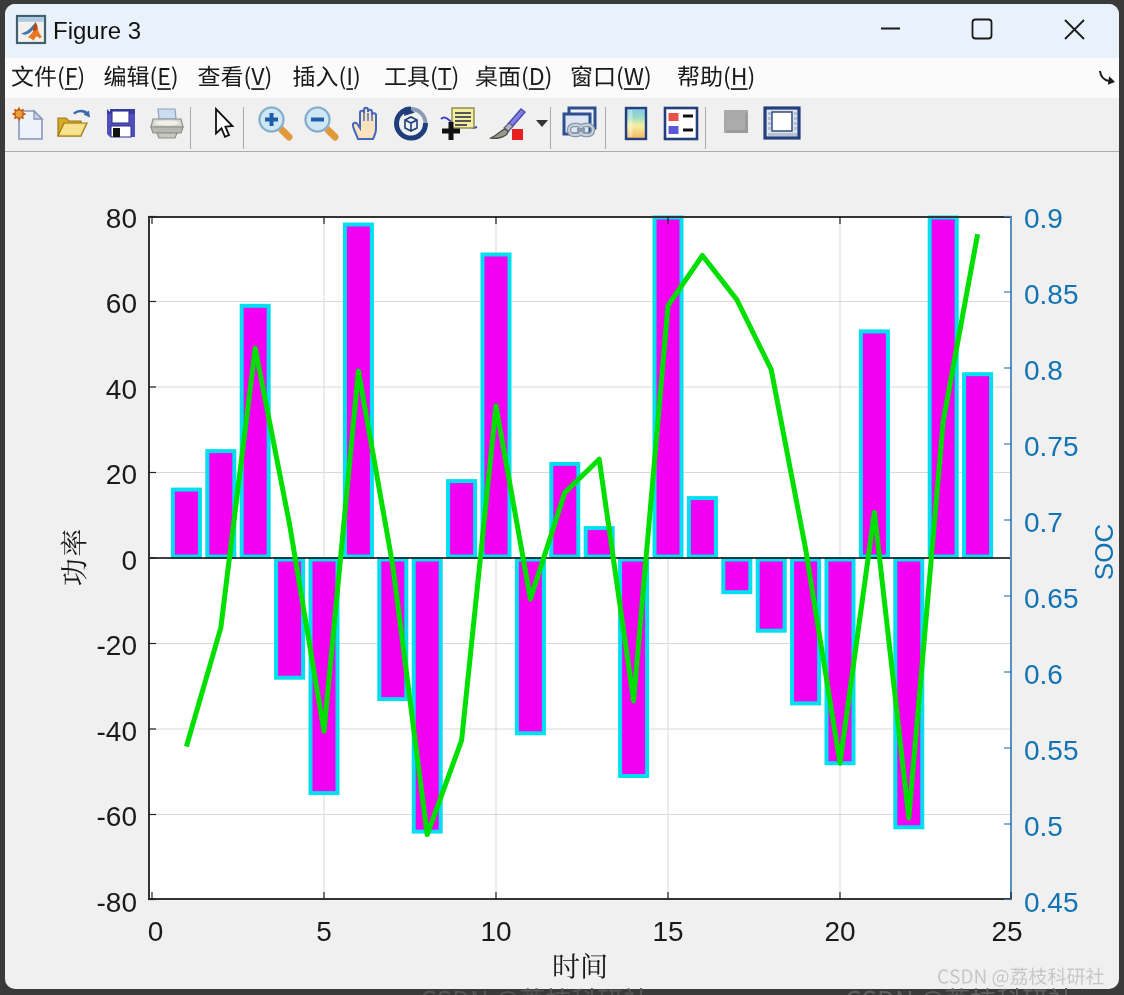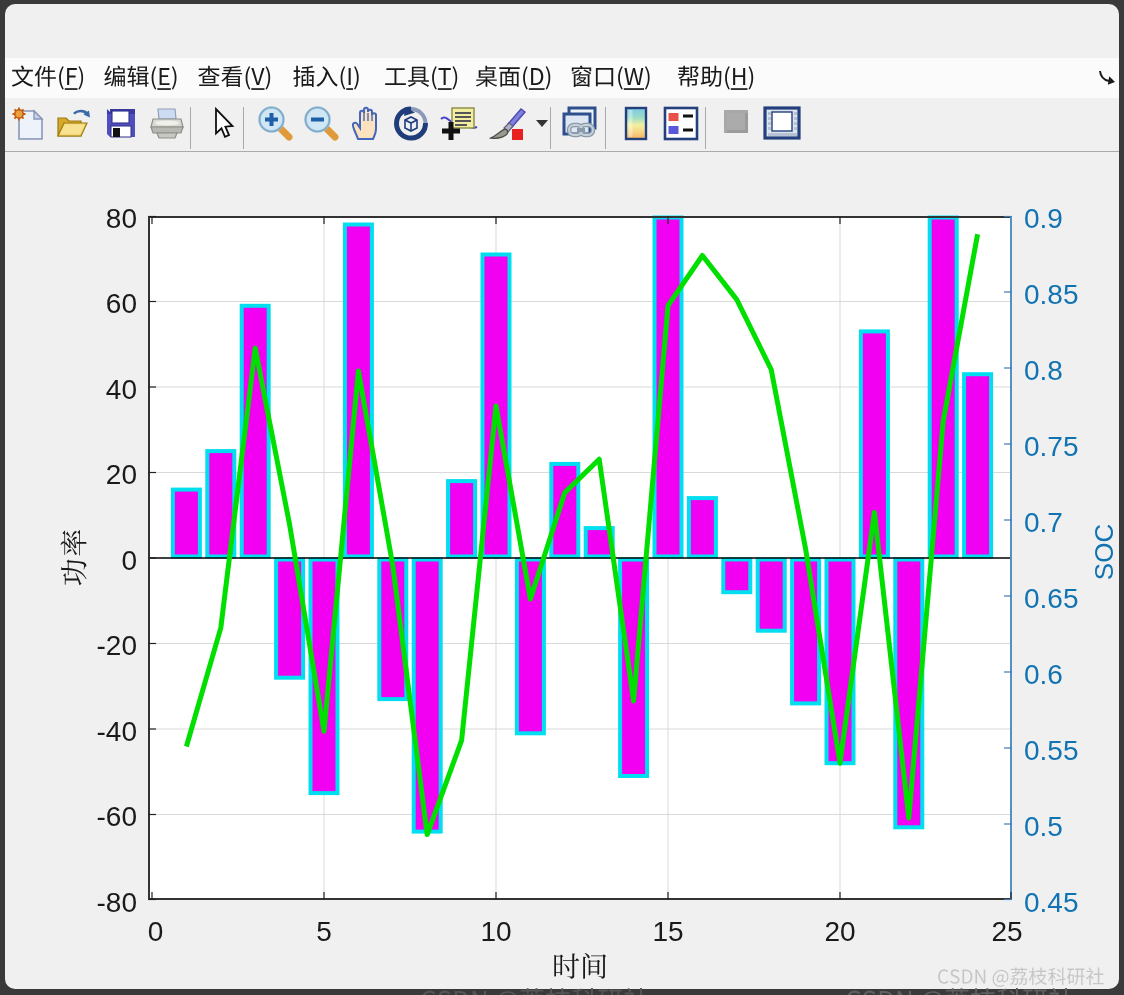--- a/index.html
+++ b/index.html
@@ -13,20 +13,40 @@
   border-bottom:1px solid #e2e2e2;}
 #toolbar{position:absolute;left:0;top:94px;width:100%;height:53px;background:#f0f0f0;
   border-bottom:1px solid #ababab;}
 .sep{position:absolute;top:9px;width:1px;height:42px;background:#a9a9a9;}
 #chart{position:absolute;left:0;top:0;}
 .ticon{position:absolute;top:0px;}
 </style>
 </head>
 <body>
 <div id="win">
+  <div id="titlebar">
+    <svg width="1114" height="54" style="position:absolute;left:0;top:0">
+
+      <g transform="translate(11,11)">
+        <rect x="1" y="1" width="28" height="27" fill="#f2f1ee" stroke="#41606f" stroke-width="2.2"></rect>
+        <rect x="2.2" y="2.2" width="25.6" height="4.6" fill="#aac9e2"></rect>
+        <path d="M5,18.5 C9,17.5 12.5,15.5 15,12.5 C16.6,10.5 18.3,8.6 19.3,8 L21.5,10.8 C19,12.3 17,14.8 15,16.8 C12.5,19.3 8,20.8 5,18.5 Z" fill="#4077ad"></path>
+        <path d="M19.5,7 C21,9.5 21.8,12 22,14 C22.5,17.5 24.5,20.5 26,22 L23.5,23.5 C22,21.8 21.3,21.3 20.3,21.8 C19,22.5 18.2,24.2 17.8,25.8 C16,24 13.5,22.6 11.8,22.3 C14,20.6 16.6,17.6 17.5,15 C18.2,13 19,9 19.5,7 Z" fill="#e87722"></path>
+        <path d="M19.5,7 C20.5,8.8 21.2,11 21.5,13 L18.8,16.5 L16.5,14.8 C17.3,13.2 18.1,11 18.4,9.7 C18.7,8.4 19.1,7.4 19.5,7 Z" fill="#b84a10"></path>
+      </g>
+
+      <g stroke="#1a1a1a" stroke-width="1.8" fill="none">
+        <line x1="876" y1="24.5" x2="895" y2="24.5"></line>
+        <rect x="967.5" y="15.5" width="19" height="19" rx="3"></rect>
+        <line x1="1060" y1="16" x2="1079" y2="35"></line>
+        <line x1="1079" y1="16" x2="1060" y2="35"></line>
+      </g>
+    </svg>
+    <span id="title">Figure 3</span>
+  </div>
   <div id="menubar">
     <svg width="1114" height="40" style="position:absolute;left:0;top:0" viewBox="0 0 1114 40" shape-rendering="geometricPrecision">
         <g transform="translate(0,-54)">
           <path d="M22.7 66.5 24.4 67.0Q23.0 71.2 20.7 74.2Q18.4 77.3 15.3 79.4Q12.1 81.4 7.9 82.8Q7.8 82.6 7.6 82.3Q7.4 82.0 7.2 81.7Q7.0 81.4 6.8 81.2Q10.9 80.0 14.0 78.1Q17.1 76.1 19.2 73.3Q21.4 70.4 22.7 66.5ZM12.2 66.6Q13.5 70.2 15.7 73.1Q18.0 76.0 21.1 78.0Q24.2 80.1 28.2 81.1Q28.1 81.3 27.8 81.6Q27.6 81.9 27.4 82.1Q27.2 82.4 27.1 82.7Q22.9 81.5 19.8 79.4Q16.6 77.2 14.4 74.1Q12.1 71.0 10.6 67.1ZM7.2 65.7H27.9V67.4H7.2ZM15.7 62.1 17.5 61.5Q18.1 62.3 18.6 63.3Q19.1 64.3 19.3 65.1L17.4 65.7Q17.2 65.0 16.7 63.9Q16.2 62.9 15.7 62.1Z M42.9 62.0H44.6V82.8H42.9ZM38.9 62.8 40.6 63.2Q40.3 64.8 39.8 66.3Q39.4 67.9 38.8 69.2Q38.2 70.5 37.6 71.6Q37.4 71.5 37.2 71.3Q36.9 71.1 36.6 71.0Q36.3 70.8 36.1 70.7Q36.8 69.8 37.3 68.5Q37.9 67.2 38.3 65.8Q38.7 64.3 38.9 62.8ZM39.2 66.4H49.9V68.1H38.7ZM36.3 73.2H50.9V74.8H36.3ZM35.2 61.8 36.8 62.3Q36.1 64.2 35.1 66.1Q34.2 68.0 33.0 69.7Q31.9 71.3 30.7 72.6Q30.6 72.4 30.5 72.1Q30.3 71.8 30.1 71.5Q29.9 71.1 29.7 70.9Q30.8 69.8 31.8 68.3Q32.8 66.9 33.7 65.2Q34.5 63.5 35.2 61.8ZM32.8 67.7 34.5 66.1 34.5 66.1V82.8H32.8Z M57.5 85.5Q55.9 82.9 55.0 80.1Q54.1 77.2 54.1 73.9Q54.1 70.5 55.0 67.6Q55.9 64.8 57.5 62.2L58.8 62.8Q57.3 65.2 56.6 68.1Q55.9 70.9 55.9 73.9Q55.9 76.8 56.6 79.6Q57.3 82.5 58.8 84.9Z M62.1 81.0V64.1H71.8V65.9H64.2V71.6H70.6V73.4H64.2V81.0Z M74.7 85.5 73.4 84.9Q74.9 82.5 75.7 79.6Q76.4 76.8 76.4 73.9Q76.4 70.9 75.7 68.1Q74.9 65.2 73.4 62.8L74.7 62.2Q76.3 64.8 77.2 67.6Q78.1 70.5 78.1 73.9Q78.1 77.2 77.2 80.1Q76.3 82.9 74.7 85.5Z" fill="#1a1a1a"></path>
           <rect x="59.8" y="84.2" width="12.7" height="1.7" fill="#1a1a1a"></rect>
           <path d="M100.1 76.8Q100.0 76.6 99.9 76.4Q99.8 76.1 99.7 75.8Q99.6 75.5 99.5 75.3Q99.9 75.2 100.3 74.8Q100.7 74.4 101.2 73.7Q101.4 73.4 101.9 72.7Q102.4 72.0 103.0 71.0Q103.7 70.0 104.3 68.8Q105.0 67.6 105.5 66.5L106.9 67.3Q106.1 68.8 105.1 70.4Q104.2 72.0 103.2 73.4Q102.2 74.8 101.2 75.9V76.0Q101.2 76.0 101.0 76.0Q100.9 76.1 100.6 76.3Q100.4 76.4 100.2 76.5Q100.1 76.7 100.1 76.8ZM100.1 76.8 100.0 75.4 100.7 74.8 106.2 73.7Q106.2 74.0 106.2 74.5Q106.2 74.9 106.3 75.1Q104.4 75.6 103.2 75.9Q102.1 76.1 101.4 76.3Q100.8 76.5 100.5 76.6Q100.2 76.7 100.1 76.8ZM99.9 71.3Q99.9 71.1 99.8 70.8Q99.7 70.5 99.6 70.2Q99.5 69.9 99.4 69.7Q99.7 69.6 100.0 69.2Q100.3 68.9 100.6 68.3Q100.8 68.0 101.1 67.3Q101.5 66.6 101.9 65.7Q102.3 64.8 102.7 63.8Q103.1 62.7 103.4 61.7L105.1 62.3Q104.5 63.7 103.9 65.2Q103.2 66.6 102.4 68.0Q101.7 69.3 100.9 70.3V70.4Q100.9 70.4 100.8 70.5Q100.6 70.6 100.4 70.7Q100.2 70.8 100.1 71.0Q99.9 71.1 99.9 71.3ZM99.9 71.3 99.9 70.0 100.7 69.5 104.7 69.1Q104.6 69.4 104.6 69.8Q104.5 70.2 104.5 70.5Q103.2 70.6 102.3 70.8Q101.5 70.9 101.0 71.0Q100.5 71.1 100.3 71.1Q100.0 71.2 99.9 71.3ZM99.4 79.8Q100.7 79.3 102.5 78.6Q104.3 78.0 106.1 77.3L106.5 78.6Q104.7 79.4 103.0 80.1Q101.3 80.8 99.8 81.3ZM112.8 72.3H114.0V82.1H112.8ZM115.7 72.3H116.8V82.1H115.7ZM118.5 71.5H119.9V81.2Q119.9 81.6 119.8 81.9Q119.7 82.2 119.4 82.4Q119.1 82.6 118.7 82.6Q118.2 82.7 117.6 82.7Q117.6 82.4 117.5 82.0Q117.4 81.6 117.2 81.4Q117.6 81.4 117.9 81.4Q118.2 81.4 118.3 81.4Q118.5 81.4 118.5 81.2ZM108.0 64.2H109.6V69.2Q109.6 70.6 109.5 72.3Q109.4 74.0 109.2 75.8Q108.9 77.6 108.4 79.3Q107.9 81.0 107.0 82.5Q106.9 82.3 106.7 82.1Q106.4 81.9 106.2 81.7Q105.9 81.6 105.7 81.5Q106.5 80.1 107.0 78.5Q107.4 76.9 107.7 75.3Q107.9 73.6 108.0 72.0Q108.0 70.5 108.0 69.2ZM108.9 64.2H119.7V69.6H108.9V68.1H118.1V65.6H108.9ZM109.6 71.5H119.3V72.9H110.9V82.6H109.6ZM110.3 76.3H119.1V77.7H110.3ZM112.4 62.0 114.0 61.5Q114.4 62.2 114.8 63.0Q115.2 63.8 115.3 64.4L113.6 64.9Q113.5 64.3 113.1 63.5Q112.8 62.7 112.4 62.0Z M122.6 64.4H131.0V66.1H122.6ZM127.1 67.9H128.7V82.7H127.1ZM122.4 77.2Q123.5 77.0 125.0 76.7Q126.4 76.5 128.0 76.2Q129.6 75.9 131.2 75.6L131.3 77.1Q129.1 77.6 126.8 78.0Q124.6 78.5 122.8 78.8ZM123.4 73.4Q123.3 73.2 123.2 72.9Q123.1 72.6 123.0 72.3Q122.9 72.1 122.8 71.8Q123.1 71.8 123.4 71.3Q123.6 70.7 123.9 70.0Q124.1 69.6 124.3 68.8Q124.6 67.9 124.9 66.8Q125.2 65.6 125.5 64.3Q125.8 63.0 126.0 61.7L127.7 62.0Q127.3 63.9 126.8 65.7Q126.3 67.6 125.7 69.3Q125.1 71.0 124.5 72.4V72.4Q124.5 72.4 124.3 72.5Q124.2 72.6 123.9 72.8Q123.7 72.9 123.5 73.1Q123.4 73.2 123.4 73.4ZM123.4 73.4V71.9L124.3 71.5H130.8V73.0H125.0Q124.4 73.0 124.0 73.1Q123.5 73.2 123.4 73.4ZM140.2 69.1H141.9V82.8H140.2ZM134.2 63.7V66.0H140.3V63.7ZM132.6 62.4H142.0V67.3H132.6ZM131.2 68.7H143.4V70.2H131.2ZM133.5 72.1H140.7V73.4H133.5ZM133.5 75.4H140.8V76.7H133.5ZM132.8 69.1H134.4V79.6L132.8 79.8ZM130.7 79.3Q132.3 79.2 134.3 79.0Q136.4 78.9 138.8 78.7Q141.2 78.5 143.6 78.4L143.6 79.8Q141.3 80.0 139.0 80.2Q136.7 80.4 134.7 80.5Q132.6 80.7 131.0 80.8Z M150.0 85.5Q148.4 82.9 147.5 80.1Q146.6 77.2 146.6 73.9Q146.6 70.5 147.5 67.6Q148.4 64.8 150.0 62.2L151.3 62.8Q149.8 65.2 149.1 68.1Q148.4 70.9 148.4 73.9Q148.4 76.8 149.1 79.6Q149.8 82.5 151.3 84.9Z M154.6 81.0V64.1H164.3V65.9H156.7V71.2H163.1V73.0H156.7V79.2H164.5V81.0Z M168.1 85.5 166.8 84.9Q168.3 82.5 169.0 79.6Q169.7 76.8 169.7 73.9Q169.7 70.9 169.0 68.1Q168.3 65.2 166.8 62.8L168.1 62.2Q169.7 64.8 170.6 67.6Q171.5 70.5 171.5 73.9Q171.5 77.2 170.6 80.1Q169.7 82.9 168.1 85.5Z" fill="#1a1a1a"></path>
           <rect x="152.3" y="84.2" width="13.5" height="1.7" fill="#1a1a1a"></rect>
           <path d="M199.3 76.0V77.9H208.6V76.0ZM199.3 72.9V74.8H208.6V72.9ZM197.6 71.7H210.4V79.2H197.6ZM193.8 64.6H214.2V66.1H193.8ZM203.1 61.7H204.8V70.9H203.1ZM202.1 65.0 203.5 65.6Q202.8 66.7 201.7 67.8Q200.7 68.8 199.5 69.7Q198.3 70.6 197.0 71.4Q195.7 72.1 194.5 72.6Q194.3 72.4 194.1 72.2Q193.9 71.9 193.7 71.7Q193.5 71.4 193.3 71.2Q194.6 70.8 195.8 70.2Q197.1 69.5 198.3 68.7Q199.4 67.9 200.4 66.9Q201.4 66.0 202.1 65.0ZM205.7 65.1Q206.4 66.0 207.4 66.9Q208.4 67.8 209.6 68.6Q210.8 69.4 212.1 70.0Q213.4 70.6 214.7 71.0Q214.5 71.2 214.3 71.4Q214.0 71.7 213.9 71.9Q213.7 72.2 213.5 72.4Q212.2 72.0 210.9 71.3Q209.7 70.5 208.4 69.6Q207.2 68.8 206.2 67.7Q205.1 66.7 204.3 65.6ZM194.2 80.5H213.9V82.1H194.2Z M221.5 71.9H234.9V82.9H233.2V73.3H223.1V82.9H221.5ZM216.9 68.9H237.1V70.3H216.9ZM218.5 65.8H235.8V67.2H218.5ZM222.6 74.9H233.9V76.1H222.6ZM222.6 77.7H233.9V78.9H222.6ZM222.4 80.6H233.9V82.0H222.4ZM234.5 61.9 235.6 63.1Q234.0 63.4 231.9 63.7Q229.9 63.9 227.6 64.0Q225.3 64.2 223.0 64.2Q220.7 64.3 218.6 64.3Q218.5 64.0 218.4 63.7Q218.3 63.3 218.2 63.0Q220.3 63.0 222.6 62.9Q224.9 62.8 227.1 62.7Q229.3 62.5 231.2 62.3Q233.1 62.1 234.5 61.9ZM225.1 63.4 226.9 63.8Q226.1 66.6 224.8 69.2Q223.6 71.8 221.8 74.0Q219.9 76.2 217.4 77.7Q217.2 77.5 217.0 77.3Q216.9 77.0 216.7 76.8Q216.5 76.5 216.3 76.4Q218.7 75.0 220.5 72.9Q222.2 70.9 223.3 68.4Q224.4 66.0 225.1 63.4Z M244.0 85.5Q242.4 82.9 241.5 80.1Q240.6 77.2 240.6 73.9Q240.6 70.5 241.5 67.6Q242.4 64.8 244.0 62.2L245.3 62.8Q243.8 65.2 243.1 68.1Q242.4 70.9 242.4 73.9Q242.4 76.8 243.1 79.6Q243.8 82.5 245.3 84.9Z M251.7 81.0 246.3 64.1H248.5L251.3 73.3Q251.7 74.7 252.1 76.0Q252.4 77.3 252.9 78.8H253.0Q253.5 77.3 253.8 76.0Q254.2 74.7 254.6 73.3L257.3 64.1H259.5L254.1 81.0Z M261.8 85.5 260.5 84.9Q262.0 82.5 262.7 79.6Q263.4 76.8 263.4 73.9Q263.4 70.9 262.7 68.1Q262.0 65.2 260.5 62.8L261.8 62.2Q263.4 64.8 264.3 67.6Q265.2 70.5 265.2 73.9Q265.2 77.2 264.3 80.1Q263.4 82.9 261.8 85.5Z" fill="#1a1a1a"></path>
           <rect x="246.3" y="84.2" width="13.2" height="1.7" fill="#1a1a1a"></rect>
           <path d="M307.3 61.8 308.2 63.2Q307.1 63.5 305.8 63.8Q304.5 64.1 303.0 64.2Q301.5 64.4 300.0 64.5Q298.5 64.6 297.2 64.7Q297.1 64.4 297.0 64.0Q296.9 63.6 296.7 63.3Q298.1 63.2 299.6 63.1Q301.0 63.0 302.4 62.8Q303.9 62.6 305.1 62.4Q306.3 62.1 307.3 61.8ZM300.1 70.3 300.9 71.7Q300.0 72.0 299.0 72.3Q297.9 72.7 297.0 72.9Q297.0 72.6 296.8 72.2Q296.7 71.9 296.6 71.6Q297.5 71.3 298.4 71.0Q299.4 70.6 300.1 70.3ZM296.0 67.1H309.4V68.7H296.0ZM301.8 63.4H303.4V80.9H301.8ZM296.6 71.6 298.1 72.1V82.8H296.6ZM304.3 71.0H308.6V82.9H307.0V72.5H304.3ZM297.4 75.4H300.9V76.9H297.4ZM304.3 75.4H307.9V76.9H304.3ZM297.2 80.1H307.4V81.7H297.2ZM288.3 73.9Q289.6 73.6 291.5 73.1Q293.3 72.6 295.2 72.0L295.4 73.6Q293.6 74.1 291.9 74.6Q290.2 75.2 288.8 75.6ZM288.7 66.3H295.1V67.9H288.7ZM291.2 61.7H292.9V80.8Q292.9 81.5 292.7 81.8Q292.5 82.2 292.2 82.4Q291.8 82.6 291.2 82.7Q290.6 82.8 289.7 82.8Q289.6 82.4 289.5 82.0Q289.3 81.5 289.2 81.2Q289.7 81.2 290.2 81.2Q290.7 81.2 290.9 81.2Q291.2 81.2 291.2 80.8Z M317.3 63.6 318.3 62.2Q319.9 63.3 321.1 64.6Q322.2 65.9 323.1 67.3Q323.9 68.7 324.7 70.2Q325.4 71.7 326.1 73.1Q326.9 74.6 327.8 75.9Q328.7 77.3 329.8 78.5Q331.0 79.7 332.7 80.7Q332.5 80.9 332.3 81.3Q332.2 81.6 332.0 82.0Q331.9 82.3 331.8 82.6Q330.1 81.7 328.9 80.4Q327.6 79.2 326.7 77.7Q325.7 76.3 325.0 74.8Q324.2 73.3 323.4 71.7Q322.7 70.2 321.8 68.7Q321.0 67.2 319.9 66.0Q318.8 64.7 317.3 63.6ZM321.0 67.0 323.0 67.4Q322.2 71.0 320.8 73.9Q319.5 76.8 317.6 79.0Q315.7 81.2 313.0 82.7Q312.9 82.5 312.6 82.2Q312.3 82.0 312.0 81.7Q311.7 81.4 311.4 81.3Q315.4 79.3 317.7 75.7Q320.0 72.1 321.0 67.0Z M339.0 85.5Q337.4 82.9 336.5 80.1Q335.6 77.2 335.6 73.9Q335.6 70.5 336.5 67.6Q337.4 64.8 339.0 62.2L340.3 62.8Q338.8 65.2 338.1 68.1Q337.4 70.9 337.4 73.9Q337.4 76.8 338.1 79.6Q338.8 82.5 340.3 84.9Z M343.6 81.0V64.1H345.7V81.0Z M350.3 85.5 349.0 84.9Q350.5 82.5 351.2 79.6Q351.9 76.8 351.9 73.9Q351.9 70.9 351.2 68.1Q350.5 65.2 349.0 62.8L350.3 62.2Q351.9 64.8 352.8 67.6Q353.7 70.5 353.7 73.9Q353.7 77.2 352.8 80.1Q351.9 82.9 350.3 85.5Z" fill="#1a1a1a"></path>

